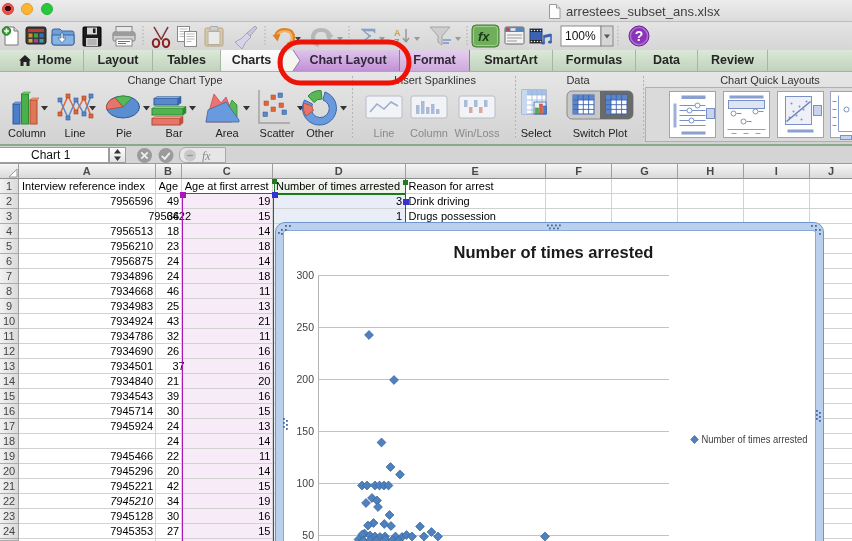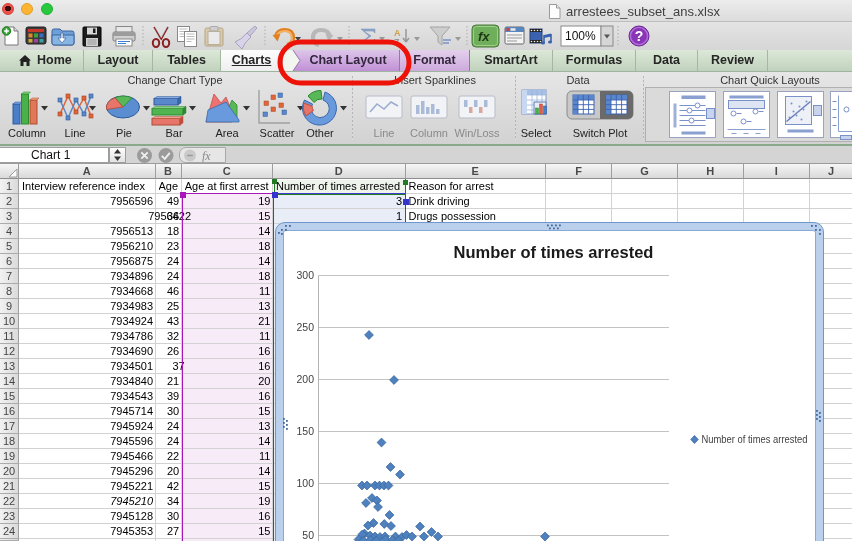--- a/index.html
+++ b/index.html
@@ -167,21 +167,21 @@
       <text x="634.7" y="19" font-size="14" font-weight="bold" fill="#fff">?</text>
     </svg>
     <div class="abs" id="tabbar"></div>
     <div class="abs tab" style="left:0px;width:84px;top:50px;"></div>
     <div class="abs tab" style="left:84px;width:69px;top:50px;">Layout</div>
     <div class="abs tab" style="left:153px;width:68px;top:50px;">Tables</div>
     <svg class="abs" style="left:19px;top:55px" width="12" height="11">
       <path d="M6,0 L12,5.5 H10.5 V11 H7.5 V7 H4.5 V11 H1.5 V5.5 H0 Z" fill="#222"></path>
     </svg>
     <div class="abs" style="left:37px;top:50px;font-size:12.5px;font-weight:bold;color:#262626;line-height:21px;">Home</div>
-    <div class="abs" style="left:221px;top:50px;width:62px;height:21px;background:linear-gradient(#fdfdfd,#eeeeee);border-right:1px solid #b8b8b8;font-size:12.5px;font-weight:bold;color:#262626;text-align:center;line-height:21px;text-decoration:underline;">Charts</div>
+    <div class="abs" style="left:221px;top:50px;width:62px;height:21px;background:linear-gradient(#fdfdfd,#eeeeee);border-right:1px solid #b8b8b8;font-size:12.5px;font-weight:bold;color:#262626;text-align:center;line-height:21px;">Charts</div>
     <div class="abs" style="left:283px;top:50px;width:117px;height:21px;background:linear-gradient(#ddc6e9,#c190d6);border-right:1px solid #9a74ae;"></div>
     <svg class="abs" style="left:283px;top:50px" width="18" height="21">
       <path d="M0,0 L10,0 L17,10.5 L10,21 L0,21 Z" fill="#f2f6ee"></path>
       <path d="M10,0 L17,10.5 L10,21" fill="none" stroke="#9a74ae" stroke-width="1"></path>
     </svg>
     <div class="abs" style="left:300px;top:50px;width:96px;text-align:center;font-size:12.5px;font-weight:bold;color:#33273d;line-height:21px;">Chart Layout</div>
     <div class="abs" style="left:400px;top:50px;width:70px;height:21px;background:linear-gradient(#e3d0ec,#cda9dc);border-right:1px solid #9a74ae;font-size:12.5px;font-weight:bold;color:#33273d;text-align:center;line-height:21px;">Format</div>
     <div class="abs tab" style="left:470px;width:83px;top:50px;">SmartArt</div>
     <div class="abs tab" style="left:553px;width:83px;top:50px;">Formulas</div>
     <div class="abs tab" style="left:636px;width:62px;top:50px;">Data</div>
@@ -528,21 +528,20 @@
     <div class="abs cell rn" style="left:181.7px;top:374px;width:88.8px;">20</div>
     <div class="abs cell rn" style="left:19px;top:389px;width:134px;">7934543</div>
     <div class="abs cell rn" style="left:155.5px;top:389px;width:23.7px;">39</div>
     <div class="abs cell rn" style="left:181.7px;top:389px;width:88.8px;">16</div>
     <div class="abs cell rn" style="left:19px;top:404px;width:134px;">7945714</div>
     <div class="abs cell rn" style="left:155.5px;top:404px;width:23.7px;">30</div>
     <div class="abs cell rn" style="left:181.7px;top:404px;width:88.8px;">15</div>
     <div class="abs cell rn" style="left:19px;top:419px;width:134px;">7945924</div>
     <div class="abs cell rn" style="left:155.5px;top:419px;width:23.7px;">24</div>
     <div class="abs cell rn" style="left:181.7px;top:419px;width:88.8px;">13</div>
-    <div class="abs cell rn" style="left:19px;top:434px;width:134px;">7945596</div>
     <div class="abs cell rn" style="left:155.5px;top:434px;width:23.7px;">24</div>
     <div class="abs cell rn" style="left:181.7px;top:434px;width:88.8px;">14</div>
     <div class="abs cell rn" style="left:19px;top:449px;width:134px;">7945466</div>
     <div class="abs cell rn" style="left:155.5px;top:449px;width:23.7px;">22</div>
     <div class="abs cell rn" style="left:181.7px;top:449px;width:88.8px;">11</div>
     <div class="abs cell rn" style="left:19px;top:464px;width:134px;">7945296</div>
     <div class="abs cell rn" style="left:155.5px;top:464px;width:23.7px;">20</div>
     <div class="abs cell rn" style="left:181.7px;top:464px;width:88.8px;">14</div>
     <div class="abs cell rn" style="left:19px;top:479px;width:134px;">7945221</div>
     <div class="abs cell rn" style="left:155.5px;top:479px;width:23.7px;">42</div>

